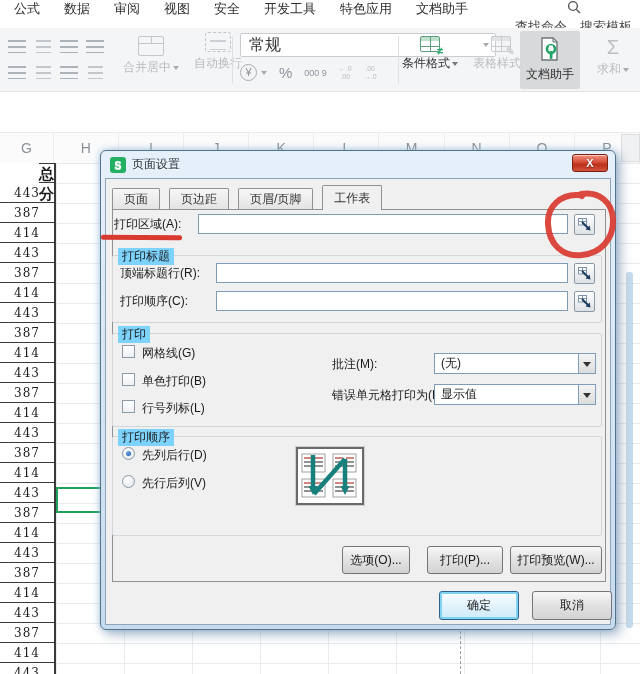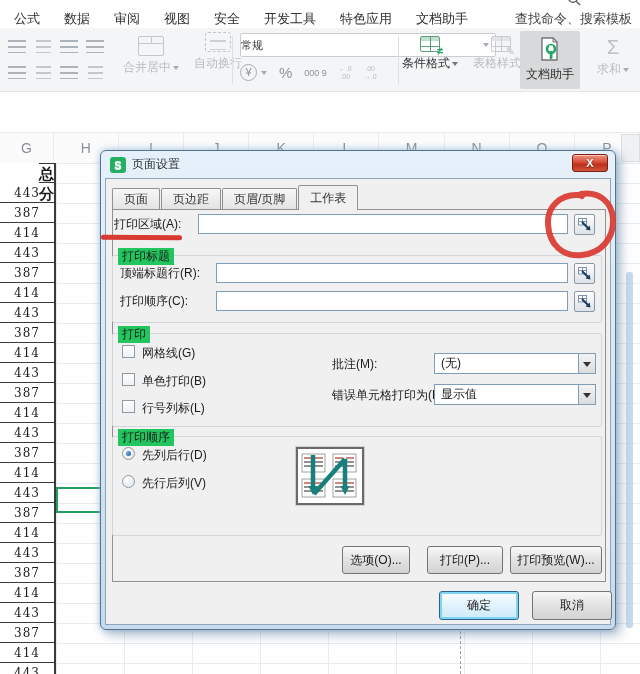--- a/index.html
+++ b/index.html
@@ -1,42 +1,42 @@
 <!DOCTYPE html>
 <html><head>
 <meta charset="utf-8">
 <style>
   * { margin:0; padding:0; box-sizing:border-box; }
   html,body { width:640px; height:674px; overflow:hidden; }
   body { font-family:"Liberation Sans","DejaVu Sans",sans-serif; background:#fff; position:relative; }
 
   
   .menubar { position:absolute; left:0; top:0; width:640px; height:28px; background:#fff;
-             display:flex; align-items:flex-end; padding-left:14px; gap:24px; font-size:13px; color:#2f2f2f; }
+             display:flex; align-items:flex-start; padding-left:14px; gap:24px; font-size:13px; color:#2f2f2f; }
   .menu-item { white-space:nowrap; cursor:default; }
   .menu-search { margin-left:auto; margin-right:8px; display:flex; align-items:center; gap:4px; color:#444; font-size:13px;flex-direction:column; }
 
   
   .toolbar { position:absolute; left:0; top:28px; width:640px; height:64px; background:#f4f5f6; border-bottom:1px solid #e3e4e5; }
   .lines-grid { position:absolute; left:4px; top:6px; display:grid; grid-template-columns:repeat(4,26px); grid-auto-rows:26px; }
   .ln { width:18px; height:13px; margin:6px auto; background:repeating-linear-gradient(to bottom,#9aa2aa 0 2px,transparent 2px 6px); opacity:.8; }
   .ln.b { opacity:.55; width:15px; }
   .tbtn { position:absolute; text-align:center; font-size:12px; color:#b9bcbf; }
   .tbtn .lbl { display:block; margin-top:3px; white-space:nowrap; }
   .tbtn.dark .lbl { color:#333; }
   .caret { display:inline-block; width:0; height:0; border-left:3.5px solid transparent; border-right:3.5px solid transparent; border-top:4px solid #a7abaf; vertical-align:middle; margin-left:2px; }
   .dark .caret { border-top-color:#777; }
   .mc-icon { width:26px; height:20px; border:1px solid #c3c7cb; border-radius:2px; margin:0 auto; position:relative; }
   .mc-icon::before { content:""; position:absolute; left:0; right:0; top:6px; border-top:1px solid #c3c7cb; }
   .mc-icon::after { content:""; position:absolute; left:12px; top:0; height:6px; border-left:1px solid #c3c7cb; }
   .wrap-icon { width:26px; height:20px; border:1px dashed #c3c7cb; border-radius:3px; margin:0 auto;
                background:repeating-linear-gradient(to bottom,transparent 0 4px,#ccd0d4 4px 6px,transparent 6px 9px); background-size:16px 14px; background-repeat:no-repeat; background-position:4px 3px; }
   .vsep { position:absolute; top:8px; width:0; height:48px; border-left:1px solid #dfe0e1; }
   .numfmt { position:absolute; left:240px; top:5px; width:256px; height:24px; background:#fff; border:1px solid #c9cdd1; border-radius:2px;
-            font-size:11px; color:#333; line-height:22px; }
+            font-size:16px; color:#333; line-height:22px; padding-left:8px; }
   .numfmt .caret { position:absolute; right:6px; top:9px; }
   .numrow { position:absolute; left:240px; top:36px; display:flex; align-items:center; gap:12px; color:#8d959d; }
   .cur { width:17px; height:17px; border:1px solid #a6adb4; border-radius:50%; font-size:11px; line-height:15px; text-align:center; color:#8d959d; }
   .pct { font-size:15px; }
   .tho { font-size:9px; line-height:8px; text-align:center; }
   .decs { font-size:7px; line-height:8px; color:#b7bbbf; text-align:center; white-space:pre; }
   .mini-grid { width:20px; height:16px; border:1px solid #5f9e7c; border-radius:2px; margin:0 auto; position:relative;
                background:linear-gradient(#bfe0cd 0 4px,transparent 4px); }
   .mini-grid::before { content:""; position:absolute; inset:0; background:
       linear-gradient(to right,transparent 0 9px,#5f9e7c 9px 10px,transparent 10px),
@@ -74,32 +74,32 @@
             background:linear-gradient(#e6f0fa,#c7dbee); border:1px solid #54748e; border-radius:6px;
             box-shadow:5px 5px 12px rgba(90,120,150,.45), 0 0 7px rgba(150,190,225,.8); font-size:12px; color:#1a1a1a; }
   .dlg-title { position:absolute; top:5px; left:9px; display:flex; align-items:center; gap:6px; font-size:12px; color:#1c2730; text-shadow:0 1px 0 rgba(255,255,255,.8); }
   .dlg-logo { width:16px; height:16px; background:#24b063; border-radius:3px; color:#fff; font-weight:bold; font-size:11px;
               display:flex; align-items:center; justify-content:center; }
   .dlg-close { position:absolute; top:3px; right:7px; width:36px; height:18px; border:1px solid #7c1f10; border-radius:3px;
                background:linear-gradient(#f0927f,#da5540 40%,#bb301b 60%,#d2543c); color:#fff; font-weight:bold; font-size:11px;
                text-align:center; line-height:17px; box-shadow:inset 0 1px 0 rgba(255,255,255,.5); text-shadow:0 1px 1px #7c1f10; }
   .dlg-client { position:absolute; left:4px; right:4px; top:27px; bottom:4px; background:#f0f0f0; border:1px solid #8ea4b8; }
 
-  .tabs { position:absolute; left:6px; top:6px; height:24px; display:flex; align-items:flex-end; gap:1px; z-index:3; }
+  .tabs { position:absolute; left:6px; top:6px; height:24px; display:flex; align-items:flex-end; gap:9px; z-index:3; }
   .tab { height:21px; padding:0 11px; display:flex; align-items:center; font-size:12px; color:#333;
          background:linear-gradient(#f7f7f7,#e3e3e3); border:1px solid #919191; border-bottom:none; border-radius:2px 2px 0 0; }
   .tab.active { height:25px; background:#f0f0f0; position:relative; z-index:4; margin-bottom:-1px; }
   .panel { position:absolute; left:6px; top:30px; width:494px; height:373px; border:1px solid #919191; background:#f0f0f0; z-index:2; }
 
   .flabel { position:absolute; font-size:12px; color:#1a1a1a; white-space:nowrap; z-index:5; }
   .finput { position:absolute; height:20px; background:#fff; border:1px solid #7f9db9; z-index:5; }
   .rsbtn { position:absolute; width:21px; height:21px; border:1px solid #8a98a5; border-radius:2px;
            background:linear-gradient(#fefefe,#dde2e6); z-index:5; display:flex; align-items:center; justify-content:center; }
   .group { position:absolute; border:1px solid #d2d7db; border-radius:2px; z-index:4; }
-  .legend { position:absolute; top:-8px; left:5px; background:#22c55e; padding:0 4px; font-size:12px; color:#1a1a1a; z-index:5; }
+  .legend { position:absolute; top:-8px; left:5px; background:#7dd3fc; padding:0 4px; font-size:12px; color:#1a1a1a; z-index:5; }
   .cb { position:absolute; width:13px; height:13px; background:linear-gradient(#fff,#eef1f4); border:1px solid #8e9aa5; z-index:5; }
   .rad { position:absolute; width:13px; height:13px; border-radius:50%; border:1px solid #8e9aa5;
          background:radial-gradient(circle at 35% 30%,#fff,#dde2e7); z-index:5; }
   .rad.on::after { content:""; position:absolute; left:3px; top:3px; width:5px; height:5px; border-radius:50%;
                    background:radial-gradient(circle at 35% 30%,#6aa6e8,#1f57a4); }
   .select { position:absolute; height:21px; background:#fff; border:1px solid #7f9db9; z-index:5; font-size:12px; line-height:19px; padding-left:6px; color:#1a1a1a; }
   .select .dd { position:absolute; right:0; top:0; bottom:0; width:17px; border-left:1px solid #7f9db9;
                 background:linear-gradient(#f4f4f4,#dcdcdc); }
   .select .dd::after { content:""; position:absolute; left:4px; top:8px; width:0; height:0;
                        border-left:4px solid transparent; border-right:4px solid transparent; border-top:5px solid #333; }

